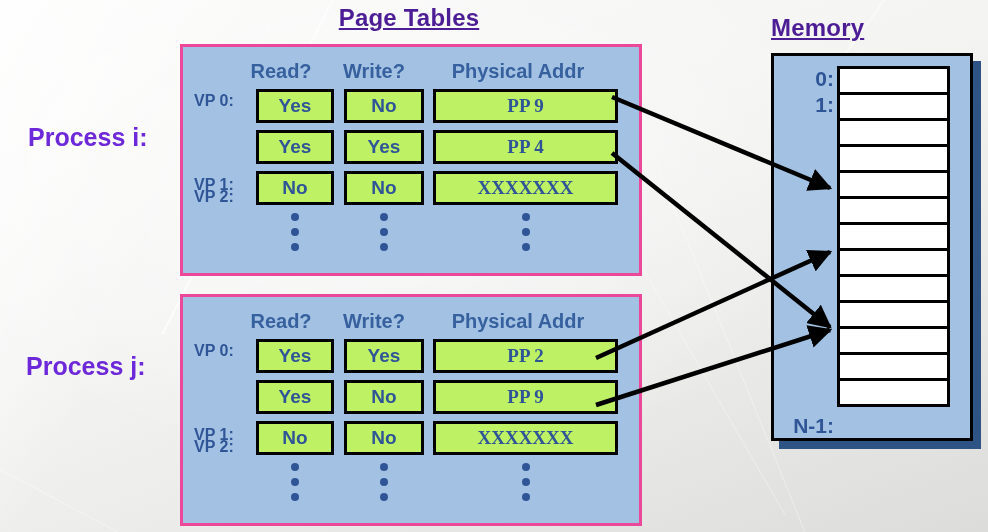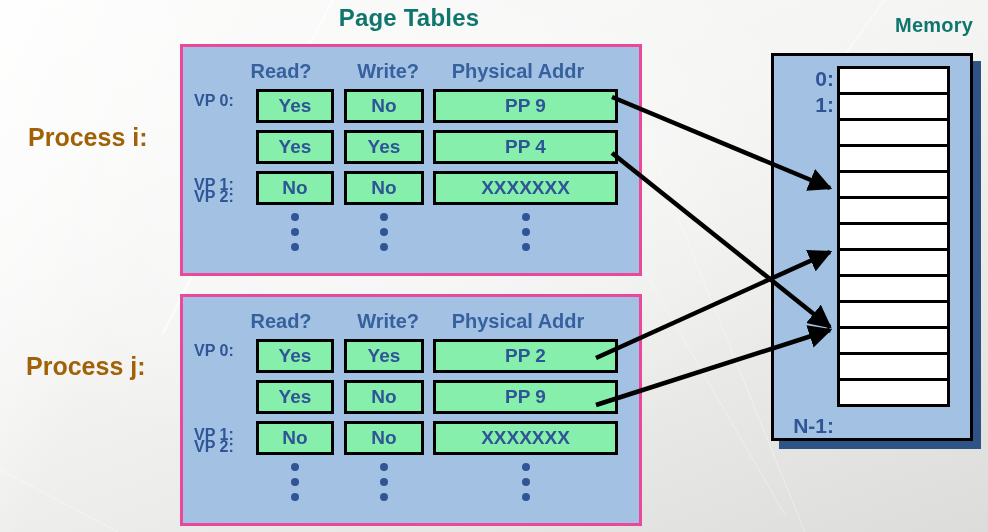--- a/index.html
+++ b/index.html
@@ -19,58 +19,59 @@
   #s1{left:352px;top:-40px;width:2px;height:420px;transform:rotate(27deg);opacity:.9;}
   #s2{left:300px;top:-60px;width:1px;height:300px;transform:rotate(20deg);opacity:.55;}
   #s3{left:650px;top:150px;width:1px;height:430px;transform:rotate(-22deg);opacity:.5;}
   #s4{left:620px;top:230px;width:1px;height:330px;transform:rotate(-30deg);opacity:.45;}
   #s5{left:905px;top:-30px;width:2px;height:180px;transform:rotate(36deg);opacity:.6;}
   #s6{left:0px;top:470px;width:1px;height:180px;transform:rotate(-62deg);opacity:.5;}
   #vig{position:absolute;inset:0;background:radial-gradient(ellipse at 38% 34%, rgba(255,255,255,.55) 0%, rgba(255,255,255,0) 58%);}
 
   
   .heading{
-    position:absolute;color:#0f766e;font-weight:bold;letter-spacing:.2px;
+    position:absolute;color:#4c1d95;font-weight:bold;letter-spacing:.2px;
     white-space:nowrap;
+    text-decoration:underline;
   }
   #page-tables-title{left:0;top:4px;width:818px;text-align:center;font-size:24px;}
-  #memory-title{left:771px;top:14px;width:202px;text-align:right;font-size:20px;}
+  #memory-title{left:771px;top:14px;width:202px;text-align:left;font-size:24px;}
 
   .proc-label{
-    position:absolute;color:#a16207;font-weight:bold;font-size:25px;white-space:nowrap;
+    position:absolute;color:#6d28d9;font-weight:bold;font-size:25px;white-space:nowrap;
   }
   #proc-i-label{left:28px;top:123px;}
   #proc-j-label{left:26px;top:352px;}
 
   
   .pt-panel{
     position:absolute;background:#A3C2E3;border:3px solid #ec4899;box-sizing:border-box;
   }
   #pt-i{left:180px;top:44px;width:462px;height:232px;}
   #pt-j{left:180px;top:294px;width:462px;height:232px;}
 
   .col-head{
     position:absolute;color:#37619E;font-weight:bold;font-size:20px;
     text-align:center;white-space:nowrap;top:13px;
   }
   .ch-read {left:56px;width:84px;}
-  .ch-write{left:146px;width:90px;text-align:right;}
+  .ch-write{left:146px;width:90px;}
   .ch-addr {left:238px;width:194px;}
 
   .vp-label{
     position:absolute;left:11px;color:#2F5597;font-weight:bold;font-size:16px;white-space:nowrap;
   }
   .cell{
-    position:absolute;background:#86efac;border:3px solid #000;box-sizing:border-box;
+    position:absolute;background:#bef264;border:3px solid #000;box-sizing:border-box;
     color:#2F5597;font-weight:bold;font-size:19px;
     display:flex;align-items:center;justify-content:center;
   }
   .c-read {left:73px;width:78px;}
   .c-write{left:161px;width:80px;}
-  .c-addr {left:250px;width:185px;}
+  .c-addr {left:250px;width:185px;font-family:Liberation Serif, serif;}
 
   .r0{top:42px;height:34px;}
   .r1{top:83px;height:34px;}
   .r2{top:124px;height:34px;}
   .vl0{top:45px;}
   .vl1{top:86px;margin-top:43px;}
   .vl2{top:127px;margin-top:14px;}
 
   .dots{position:absolute;top:166px;display:flex;flex-direction:column;gap:7px;align-items:center;}
   .dots span{display:block;width:8px;height:8px;border-radius:50%;background:#2F5597;}

